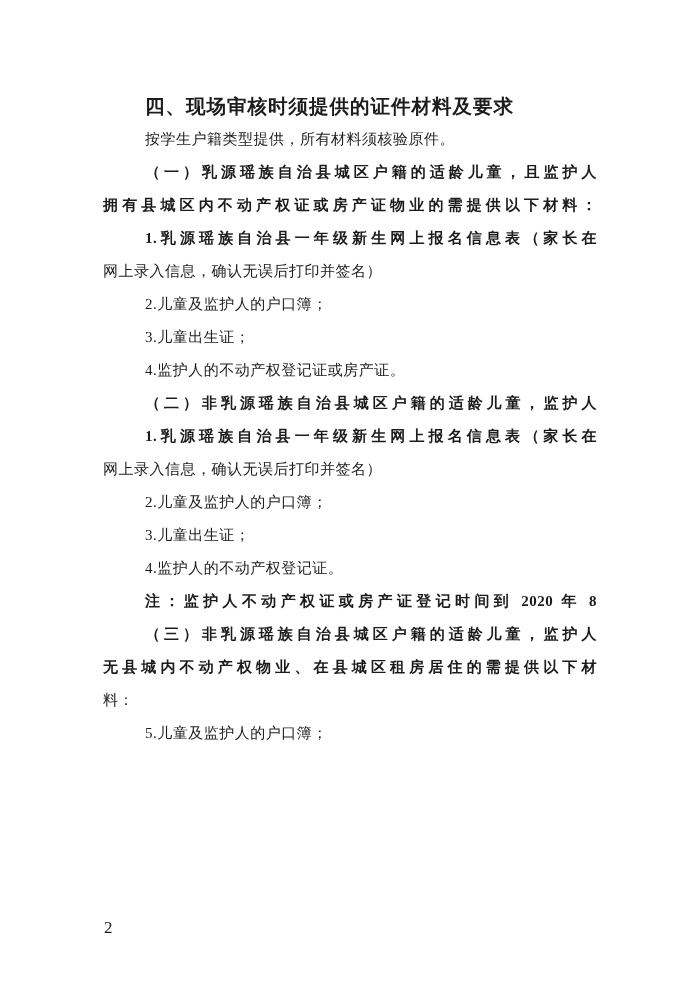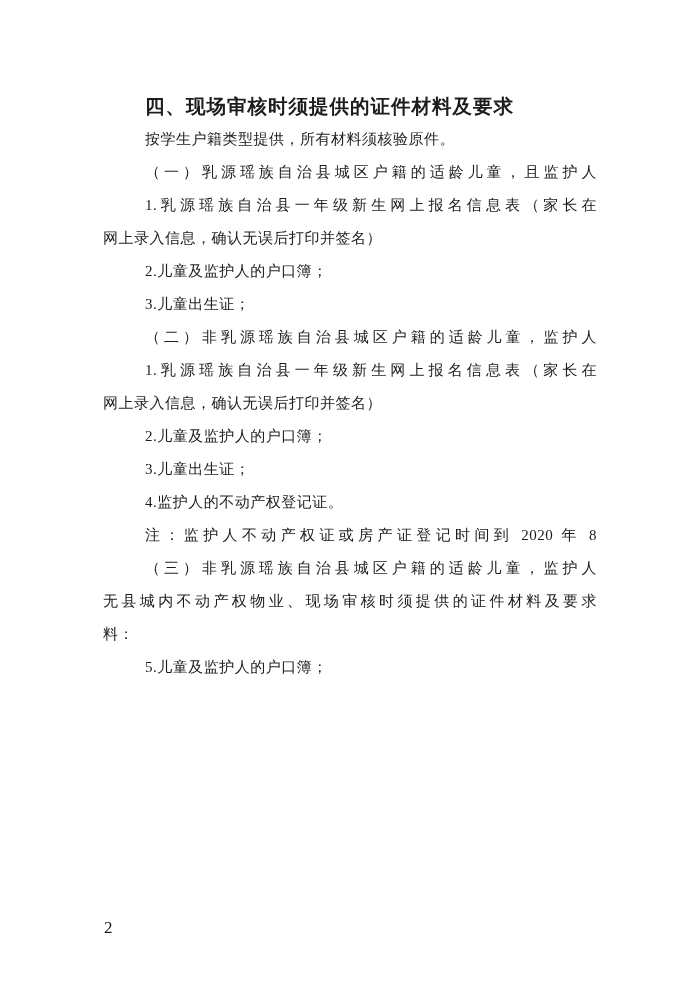--- a/index.html
+++ b/index.html
@@ -34,20 +34,21 @@
     white-space: pre;
     overflow: visible;
   }
   .line.indent {
     text-indent: 42px;
   }
   .line.stretch {
     white-space: normal;
     text-align: justify;
     text-align-last: justify;
+    font-weight: bold;
   }
   .line.heading {
     font-family: "Liberation Sans", "DejaVu Sans", sans-serif;
     font-weight: 700;
     font-size: 19.5px;
     letter-spacing: 1px;
   }
   .page-number {
     position: absolute;
     left: 104px;
@@ -59,30 +60,32 @@
   }
 </style>
 </head>
 <body>
 
 <div class="page" style="background: rgb(255, 255, 255); color: rgb(28, 28, 28);">
   <div class="content">
       <div class="line heading indent">四、现场审核时须提供的证件材料及要求</div>
       <div class="line indent">按学生户籍类型提供，所有材料须核验原件。</div>
       <div class="line indent stretch">（一）乳源瑶族自治县城区户籍的适龄儿童，且监护人</div>
+      <div class="line stretch">拥有县城区内不动产权证或房产证物业的需提供以下材料：</div>
       <div class="line indent stretch">1.乳源瑶族自治县一年级新生网上报名信息表（家长在</div>
       <div class="line">网上录入信息，确认无误后打印并签名）</div>
       <div class="line indent">2.儿童及监护人的户口簿；</div>
       <div class="line indent">3.儿童出生证；</div>
+      <div class="line indent">4.监护人的不动产权登记证或房产证。</div>
       <div class="line indent stretch">（二）非乳源瑶族自治县城区户籍的适龄儿童，监护人</div>
       <div class="line indent stretch">1.乳源瑶族自治县一年级新生网上报名信息表（家长在</div>
       <div class="line">网上录入信息，确认无误后打印并签名）</div>
       <div class="line indent">2.儿童及监护人的户口簿；</div>
       <div class="line indent">3.儿童出生证；</div>
       <div class="line indent">4.监护人的不动产权登记证。</div>
       <div class="line indent stretch">注：监护人不动产权证或房产证登记时间到 2020 年 8</div>
       <div class="line indent stretch">（三）非乳源瑶族自治县城区户籍的适龄儿童，监护人</div>
-      <div class="line stretch">无县城内不动产权物业、现场审核时须提供的证件材料及要求</div>
+      <div class="line stretch">无县城内不动产权物业、在县城区租房居住的需提供以下材</div>
       <div class="line">料：</div>
       <div class="line indent">5.儿童及监护人的户口簿；</div>
     </div>
   <div class="page-number">2</div>
 </div>
 
 </body></html>

